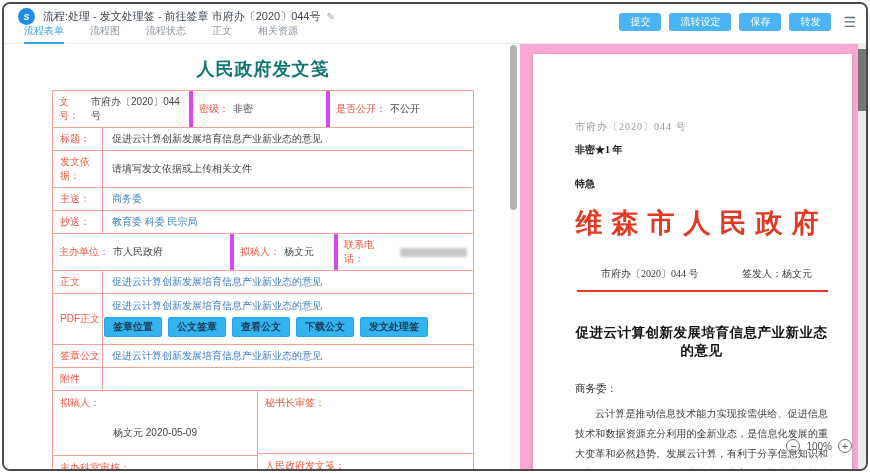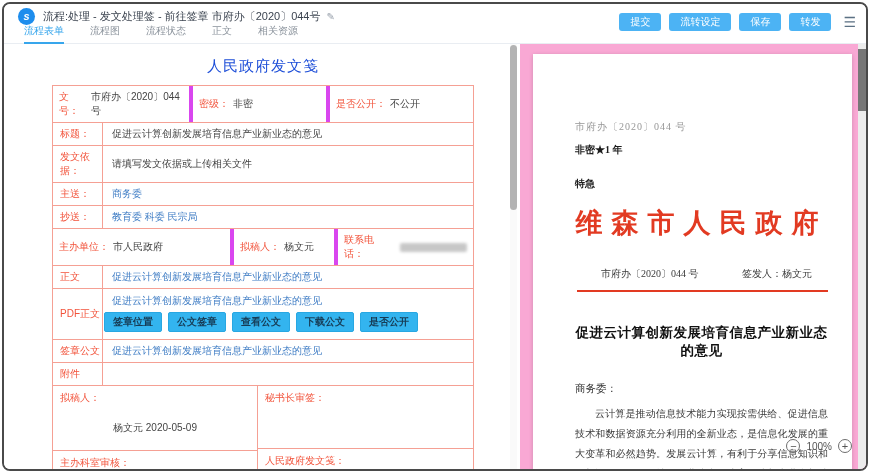--- a/index.html
+++ b/index.html
@@ -23,22 +23,22 @@
   .btn-blue { background:#4cb3f4; color:#fff; font-size:10px; border:none; border-radius:3px;
               padding:4px 11px; line-height:1; cursor:pointer; font-family:inherit; }
   .menu-ic { color:#5c7184; font-size:14px; line-height:1; margin-left:4px; cursor:pointer; }
 
   
   .content { display:flex; height:427px; }
   .pane-left { flex:0 0 516px; background:#fff; position:relative; overflow:hidden; }
   .pane-right { flex:1; background:#f9a8d4; position:relative; overflow:hidden; }
 
   
-  .form-title { width:422px; margin:13px 0 9px 48px; text-align:center; color:#1d4ed8;
-                font-size:15px; font-weight:normal; letter-spacing:1px; }
+  .form-title { width:422px; margin:13px 0 9px 48px; text-align:center; color:#0f766e;
+                font-size:18px; font-weight:bold; letter-spacing:1px; }
   .ftable { width:422px; margin-left:48px; border:1px solid #f5a094; font-size:10px; color:#444; }
   .frow { display:flex; border-top:1px solid #f5a094; min-height:22px; align-items:stretch; }
   .frow:first-child { border-top:none; }
   .fcell { display:flex; align-items:center; padding:4px 6px; }
   .fcell + .fcell { border-left:4px solid #d946ef; }
   .lab { color:#f2533b; }
   .labcol { flex:0 0 50px; padding:4px 0 4px 7px; display:flex; align-items:center;
             border-right:1px solid #f5a094; color:#f2533b; }
   .valcol { flex:1; padding:4px 9px; display:flex; align-items:center; }
   .valcol.multi { flex-direction:column; align-items:flex-start; padding:4px 0 5px 0; }
@@ -181,21 +181,21 @@
 
         <div class="frow">
           <div class="labcol">PDF正文</div>
           <div class="valcol multi">
             <div class="lnk pdf-link">促进云计算创新发展培育信息产业新业态的意见</div>
             <div class="btnrow">
               <button class="btn-cyan">签章位置</button>
               <button class="btn-cyan">公文签章</button>
               <button class="btn-cyan">查看公文</button>
               <button class="btn-cyan">下载公文</button>
-              <button class="btn-cyan">是否公开</button>
+              <button class="btn-cyan">发文处理签</button>
             </div>
           </div>
         </div>
 
         <div class="frow">
           <div class="labcol">签章公文</div>
           <div class="valcol lnk">促进云计算创新发展培育信息产业新业态的意见</div>
         </div>
 
         <div class="frow" style="min-height:20px">

